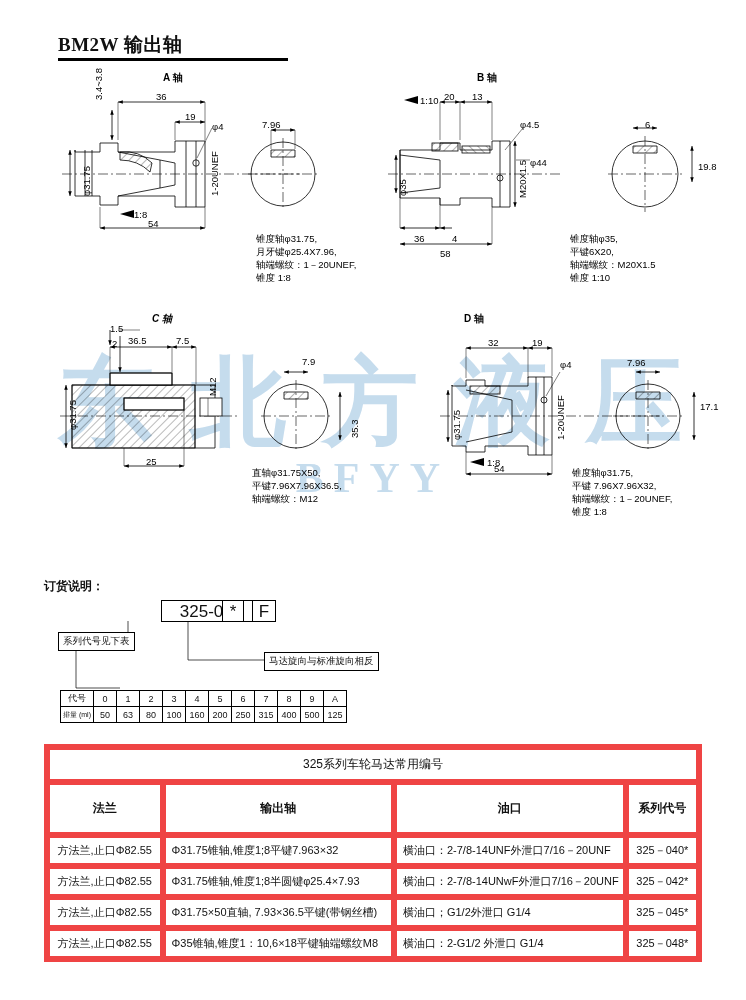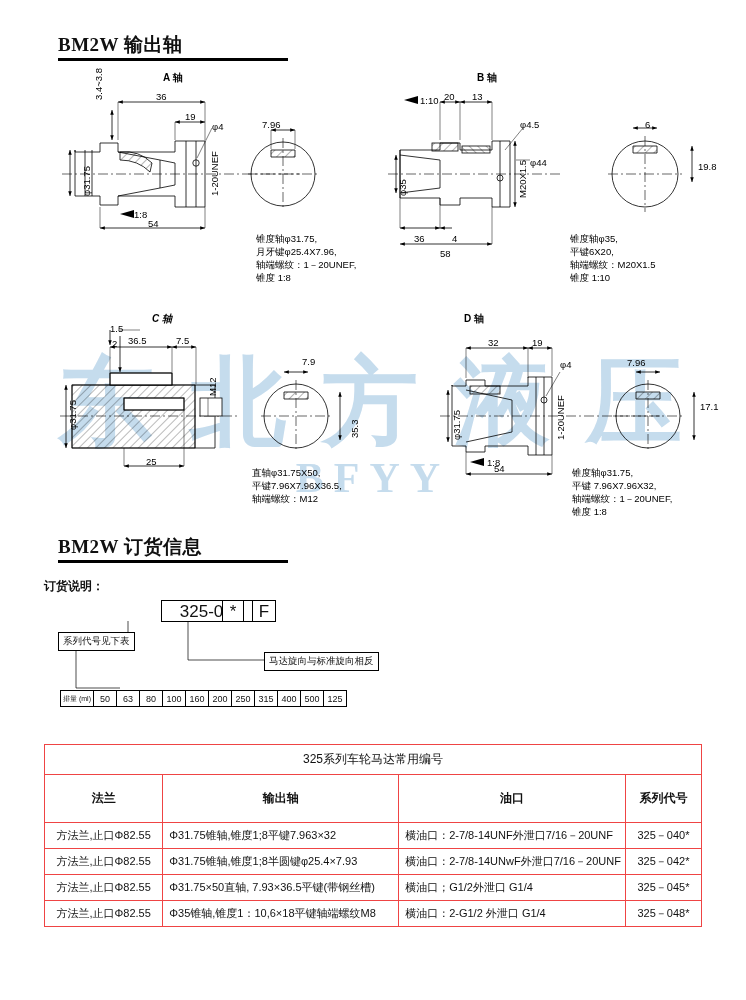--- a/index.html
+++ b/index.html
@@ -83,21 +83,21 @@
   .disp td.hd{width:32px;}
 
   
   .maintable{
     position:absolute;left:44px;top:744px;width:658px;
     border-collapse:collapse;
     font-size:11px;
     background:#fff;
   }
   .maintable td,.maintable th{
-    border:1px solid #ef4444;
+    border:6px solid #ef4444;
     padding:5px 4px;
     text-align:center;
     font-weight:normal;
     white-space:nowrap;
     margin-left:32px;
   }
   .maintable tr.title td{font-size:12px;padding:6px 4px;}
   .maintable tr.hdr td{font-weight:bold;font-size:12px;padding:15px 4px;}
   .c-flange{width:128px;}
   .c-shaft{width:250px;}
@@ -113,24 +113,20 @@
   <div class="wm">
     <div class="big">东 北 方 液 压</div>
     <div class="small">BFYY</div>
   </div>
 
   <div class="sec-head" id="sec1">
     <span>BM2W 输出轴</span>
     <span class="rule"></span>
   </div>
 
-  <div class="sec-head" id="sec2">
-    <span>BM2W 订货信息</span>
-    <span class="rule"></span>
-  </div>
 
   <svg class="dwg" viewBox="0 0 746 1000">
     <defs>
       <pattern id="hatch" width="6" height="6" patternUnits="userSpaceOnUse" patternTransform="rotate(45)">
         <line x1="0" y1="0" x2="0" y2="6" stroke="#000" stroke-width="0.6"></line>
       </pattern>
       <pattern id="hatch2" width="6" height="6" patternUnits="userSpaceOnUse" patternTransform="rotate(-45)">
         <line x1="0" y1="0" x2="0" y2="6" stroke="#000" stroke-width="0.6"></line>
       </pattern>
       <marker id="ar" markerWidth="7" markerHeight="7" refX="6" refY="2.2" orient="auto">
@@ -353,20 +349,34 @@
 
   <div class="codebox" style="left:122px;top:600px;width:100px;height:22px;line-height:22px;margin-left:39px;">325-042</div>
   <div class="codebox" style="left:222px;top:600px;width:22px;height:22px;line-height:22px;">*</div>
   <div class="codebox" style="left:252px;top:600px;width:24px;height:22px;line-height:22px;">F</div>
 
   <div class="noteA" style="left:58px;top:632px;text-align:right;">系列代号见下表</div>
   <div class="noteA" style="left:264px;top:652px;">马达旋向与标准旋向相反</div>
 
   <table class="disp">
     <tbody>
+        <tr>
+      <td class="hd">代号</td>
+      <td>0</td>
+      <td>1</td>
+      <td>2</td>
+      <td>3</td>
+      <td>4</td>
+      <td>5</td>
+      <td>6</td>
+      <td>7</td>
+      <td>8</td>
+      <td>9</td>
+      <td>A</td>
+    </tr>
     <tr>
       <td class="hd" style="font-size:7px;line-height:7px;">排量
 (ml)</td>
       <td>50</td>
       <td>63</td>
       <td>80</td>
       <td>100</td>
       <td>160</td>
       <td>200</td>
       <td>250</td>

